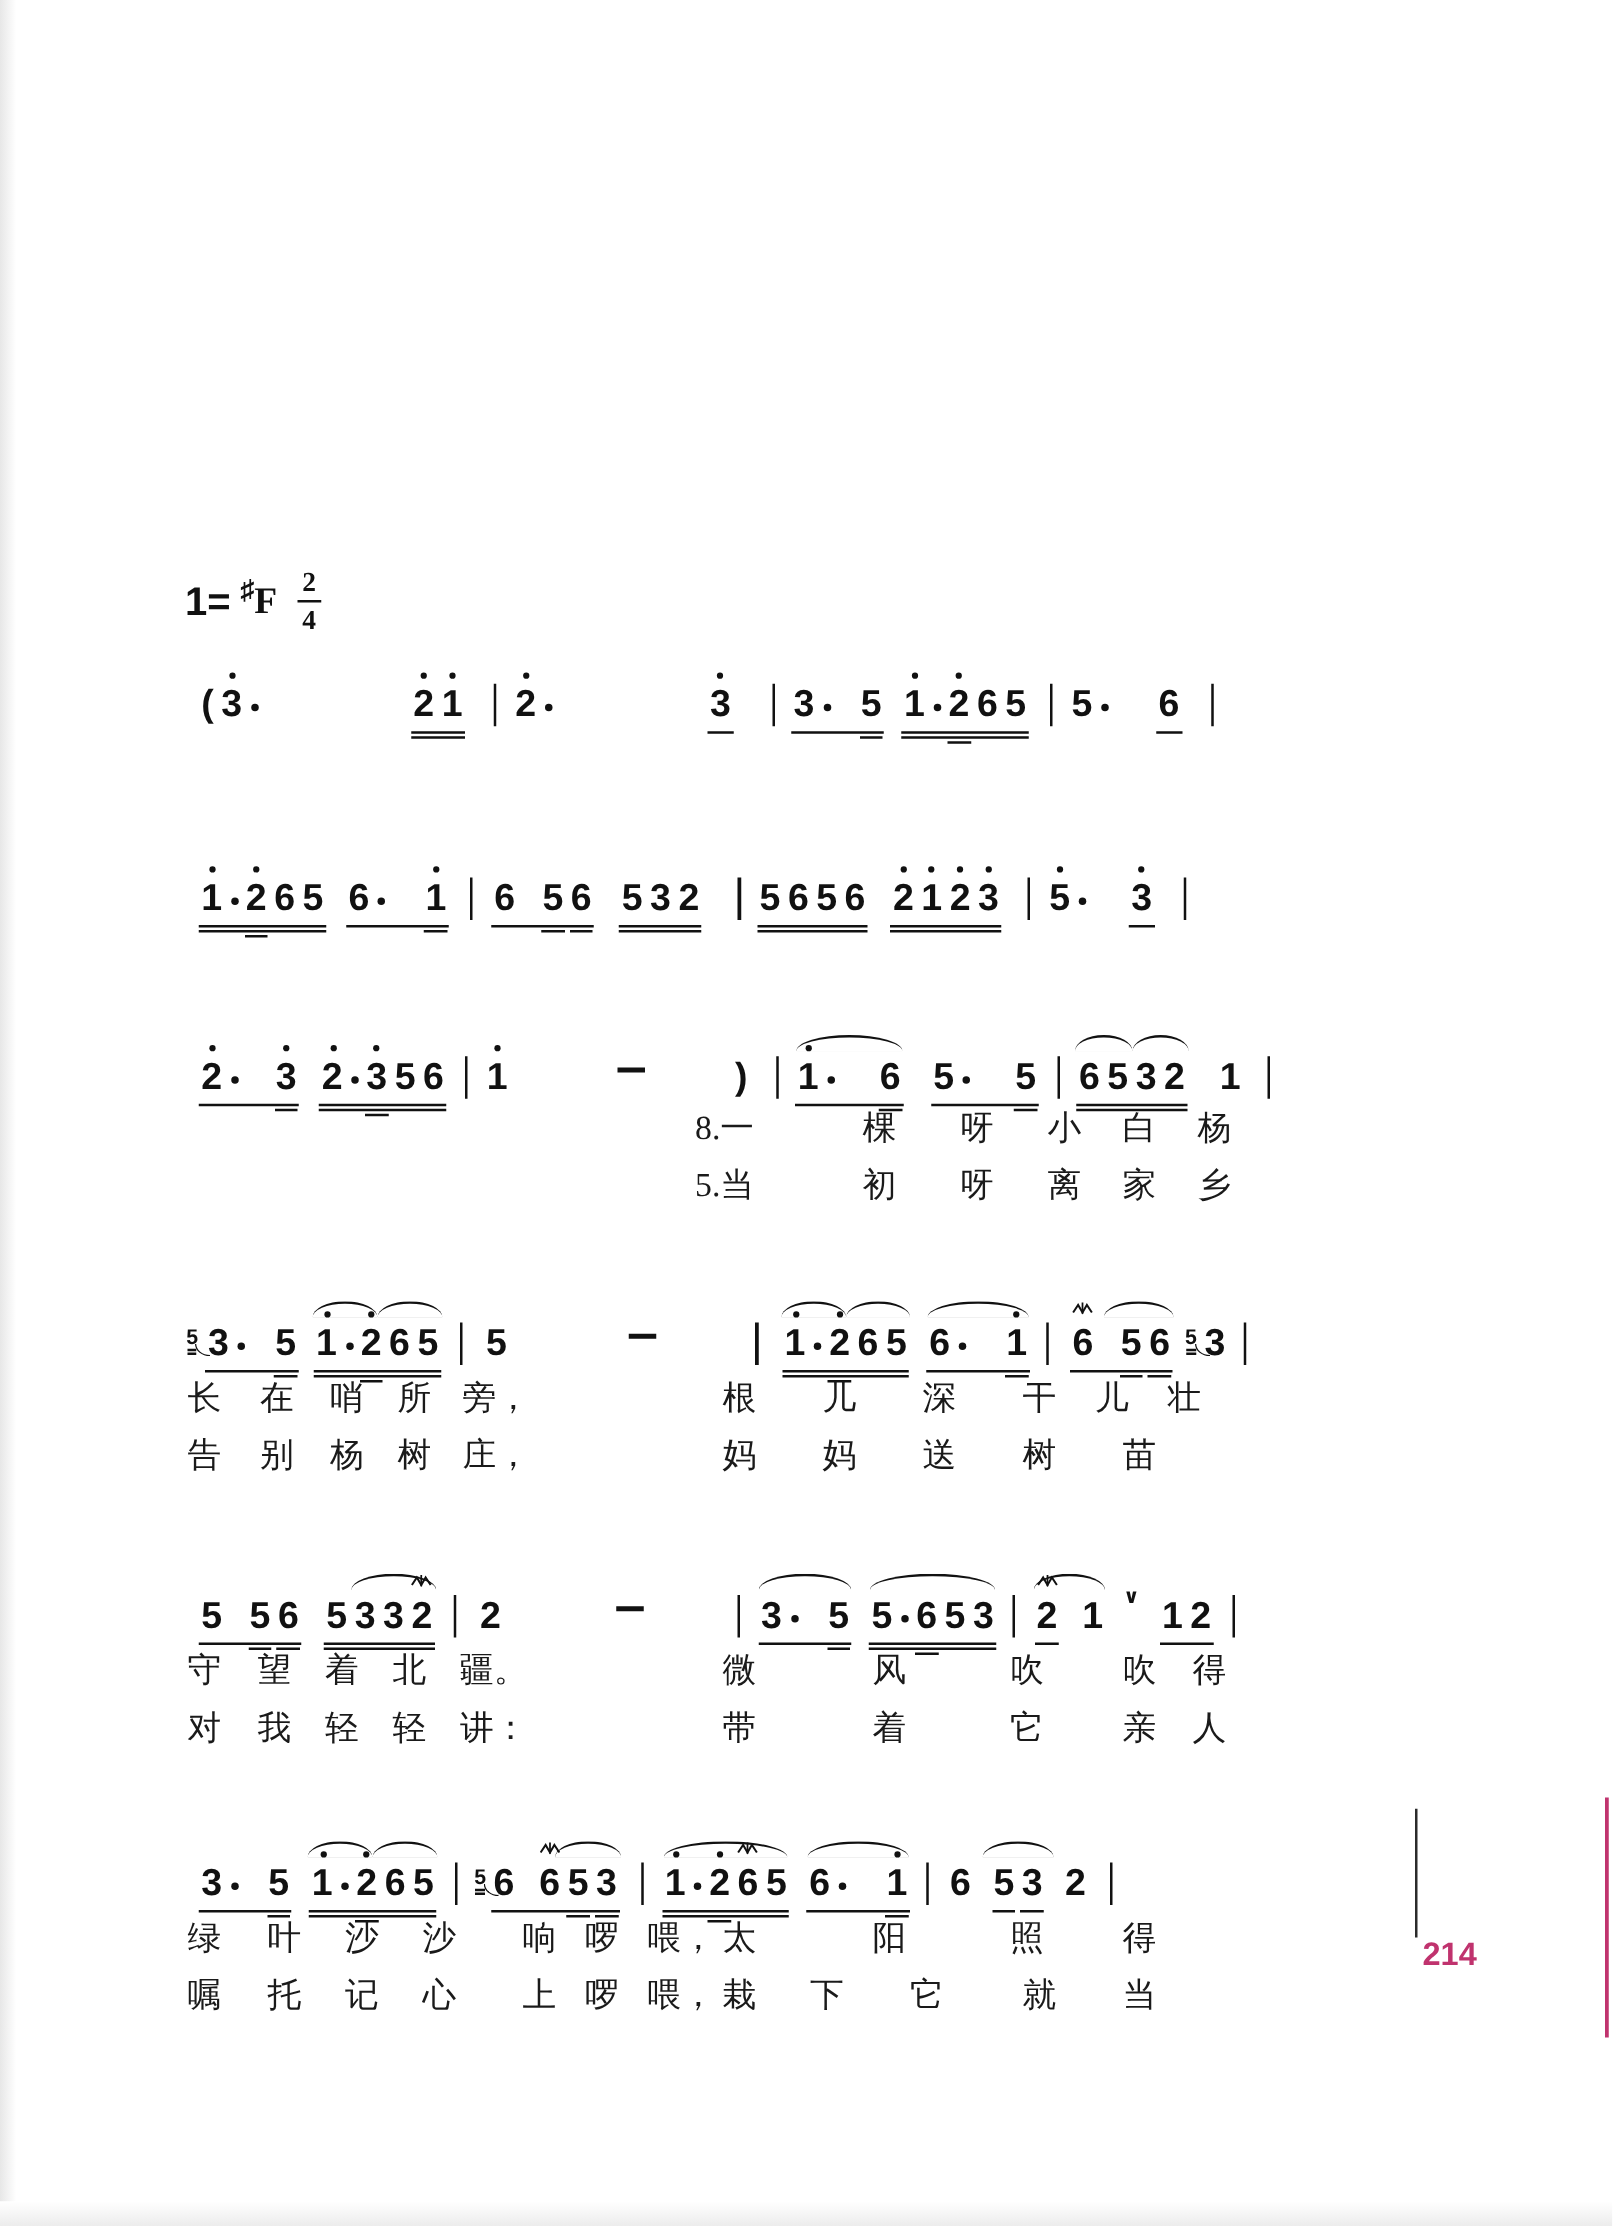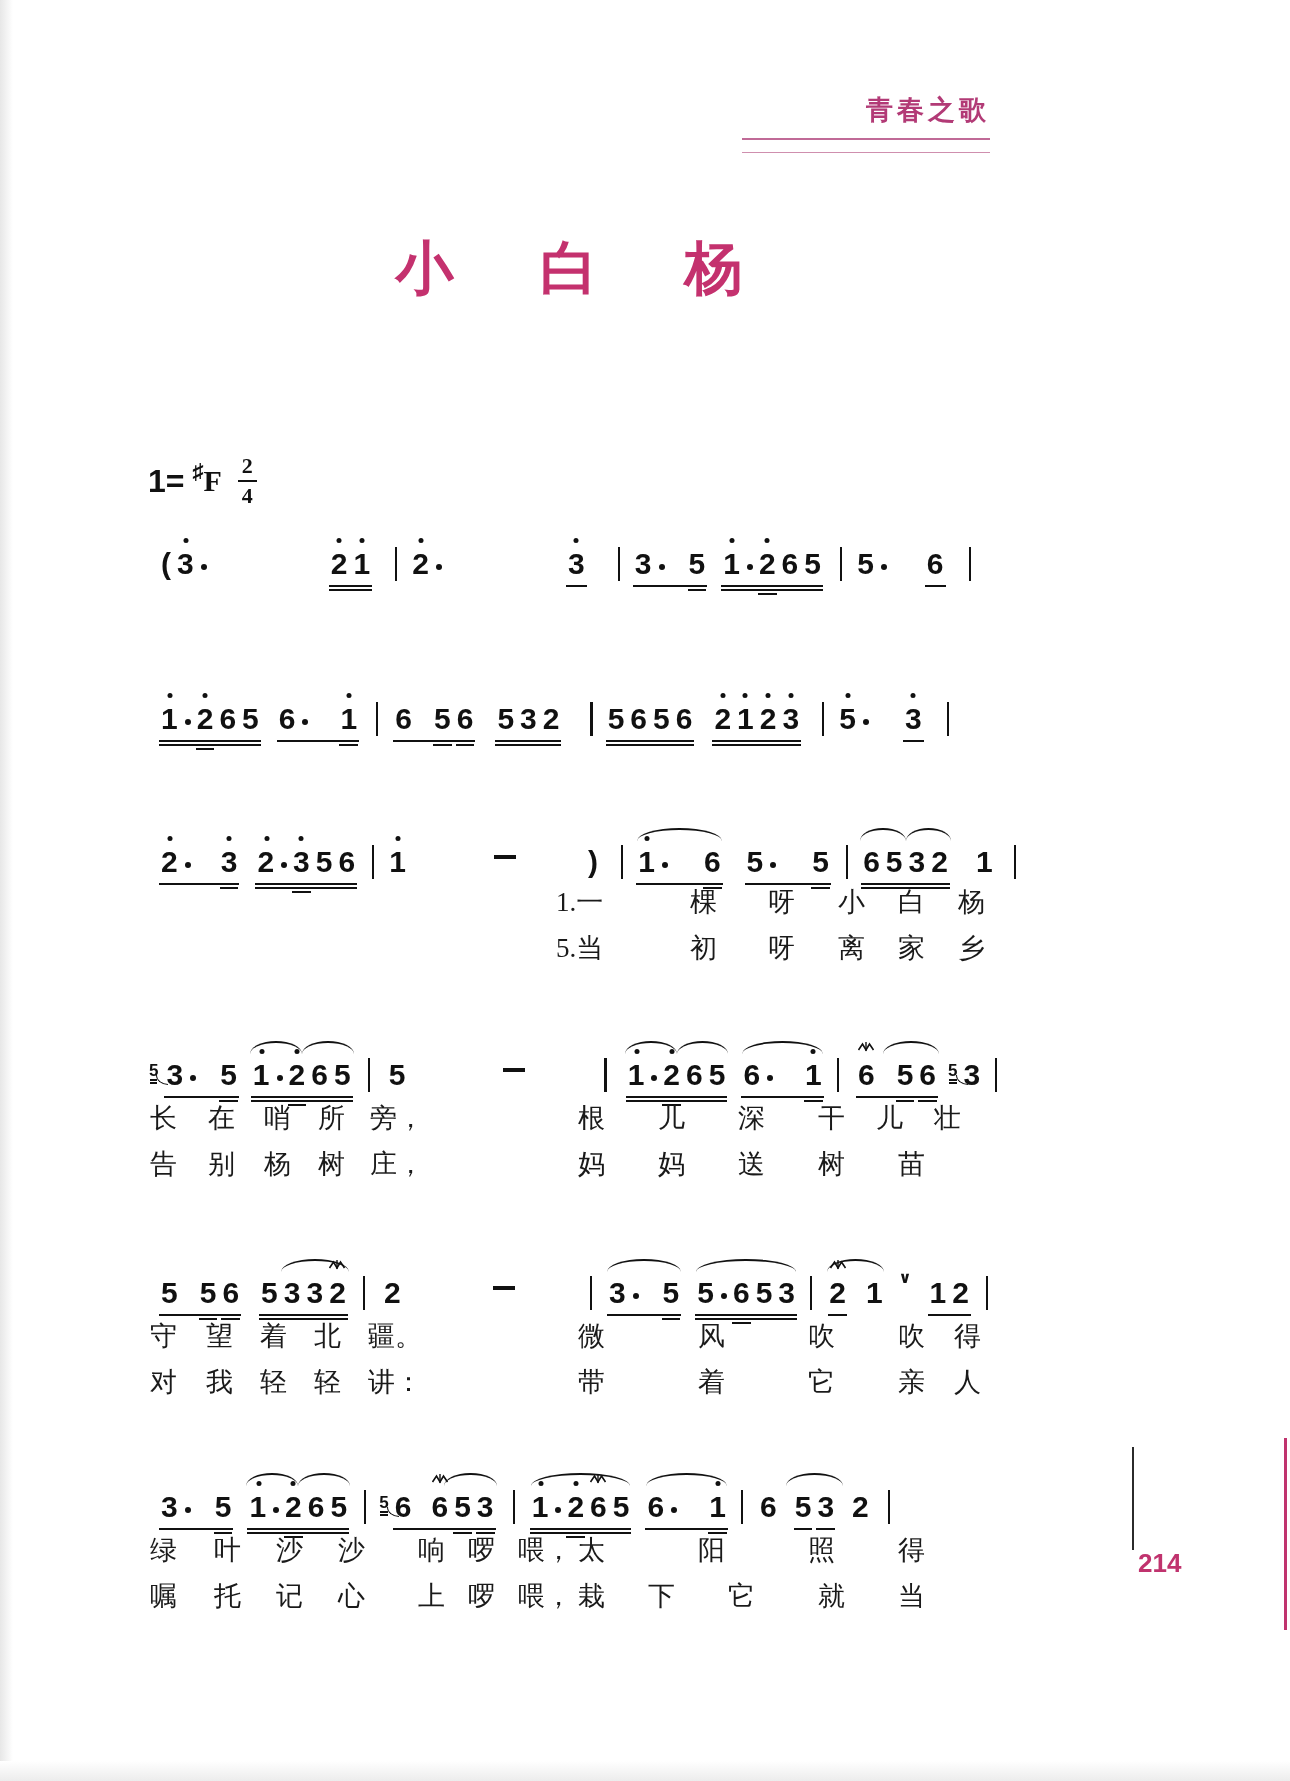--- a/index.html
+++ b/index.html
@@ -62,27 +62,21 @@
            color:#c0336e;font-family:"Liberation Sans","DejaVu Sans",sans-serif;}
   #sidebar-pink{position:absolute;left:1284px;top:1438px;width:3.4px;height:192px;background:#c0336e;}
 </style>
 </head>
 <body>
 
 <div id="page">
   <div id="edge-left"></div>
   <div id="edge-bottom"></div>
 
-  <div id="runhead">
-    <div class="txt">青春之歌</div>
-    <div class="rule1"></div>
-    <div class="rule2"></div>
-  </div>
-
-  <div id="title">小 白 杨</div>
+
 
   <div id="keysig">
     <span class="one">1=</span>
     <span class="sharp">♯</span>
     <span class="tonic">F</span>
     <span class="frac">
       <span class="top">2</span>
       <span class="bot">4</span>
     </span>
   </div>
@@ -418,21 +412,21 @@
           <span class="cell"><span class="num">5</span><span class="xul" style="bottom: -6px;"></span></span>
           <span class="cell" style="margin-right: 12px;"><span class="num">3</span><span class="xul" style="bottom: -6px;"></span></span>
           <span class="cell"><span class="num">2</span></span>
           <div class="arc" style="left: 25%; width: 50%;"></div>
         </div>
         <div class="barline" style="margin-left: 16px;"></div>
       </div>
     </div>
   <div id="lyrics">
       <div class="lrow" style="top: 884px;">
-        <span class="lchar" style="left: 556px;">1.一</span>
+        <span class="lchar" style="left: 556px;">8.一</span>
         <span class="lchar" style="left: 690px;">棵</span>
         <span class="lchar" style="left: 768px;">呀</span>
         <span class="lchar" style="left: 838px;">小</span>
         <span class="lchar" style="left: 898px;">白</span>
         <span class="lchar" style="left: 958px;">杨</span>
       </div>
       <div class="lrow" style="top: 930px;">
         <span class="lchar" style="left: 556px;">5.当</span>
         <span class="lchar" style="left: 690px;">初</span>
         <span class="lchar" style="left: 768px;">呀</span>

